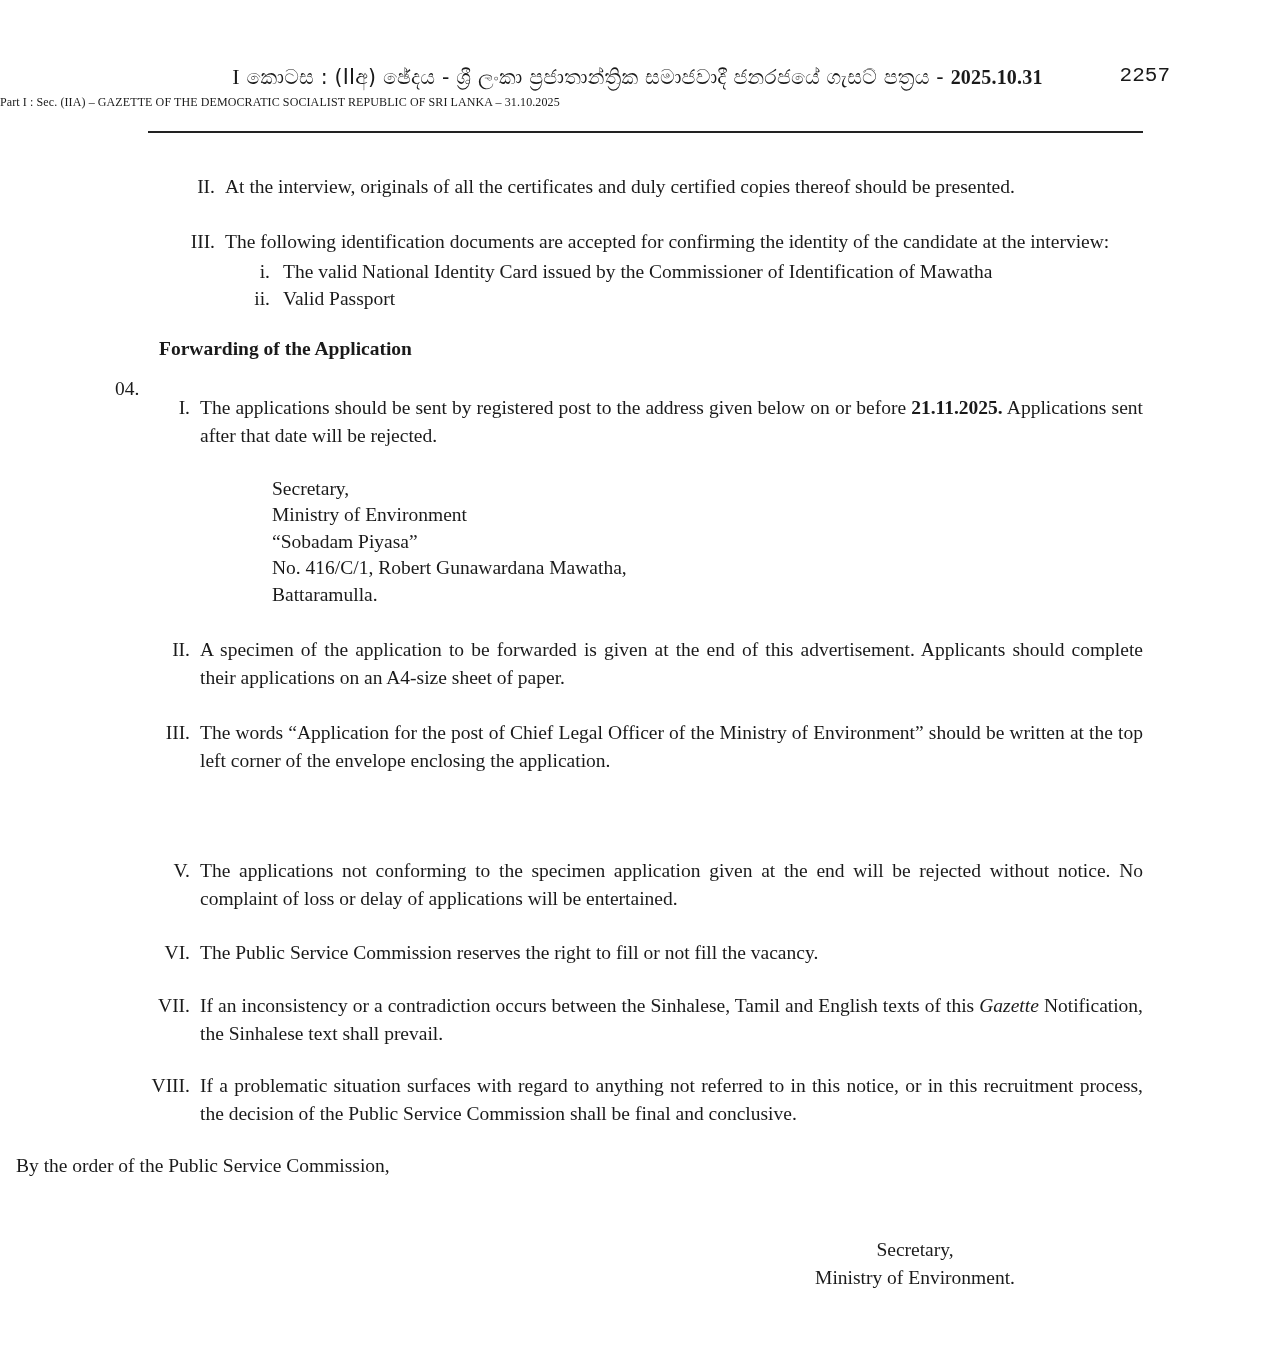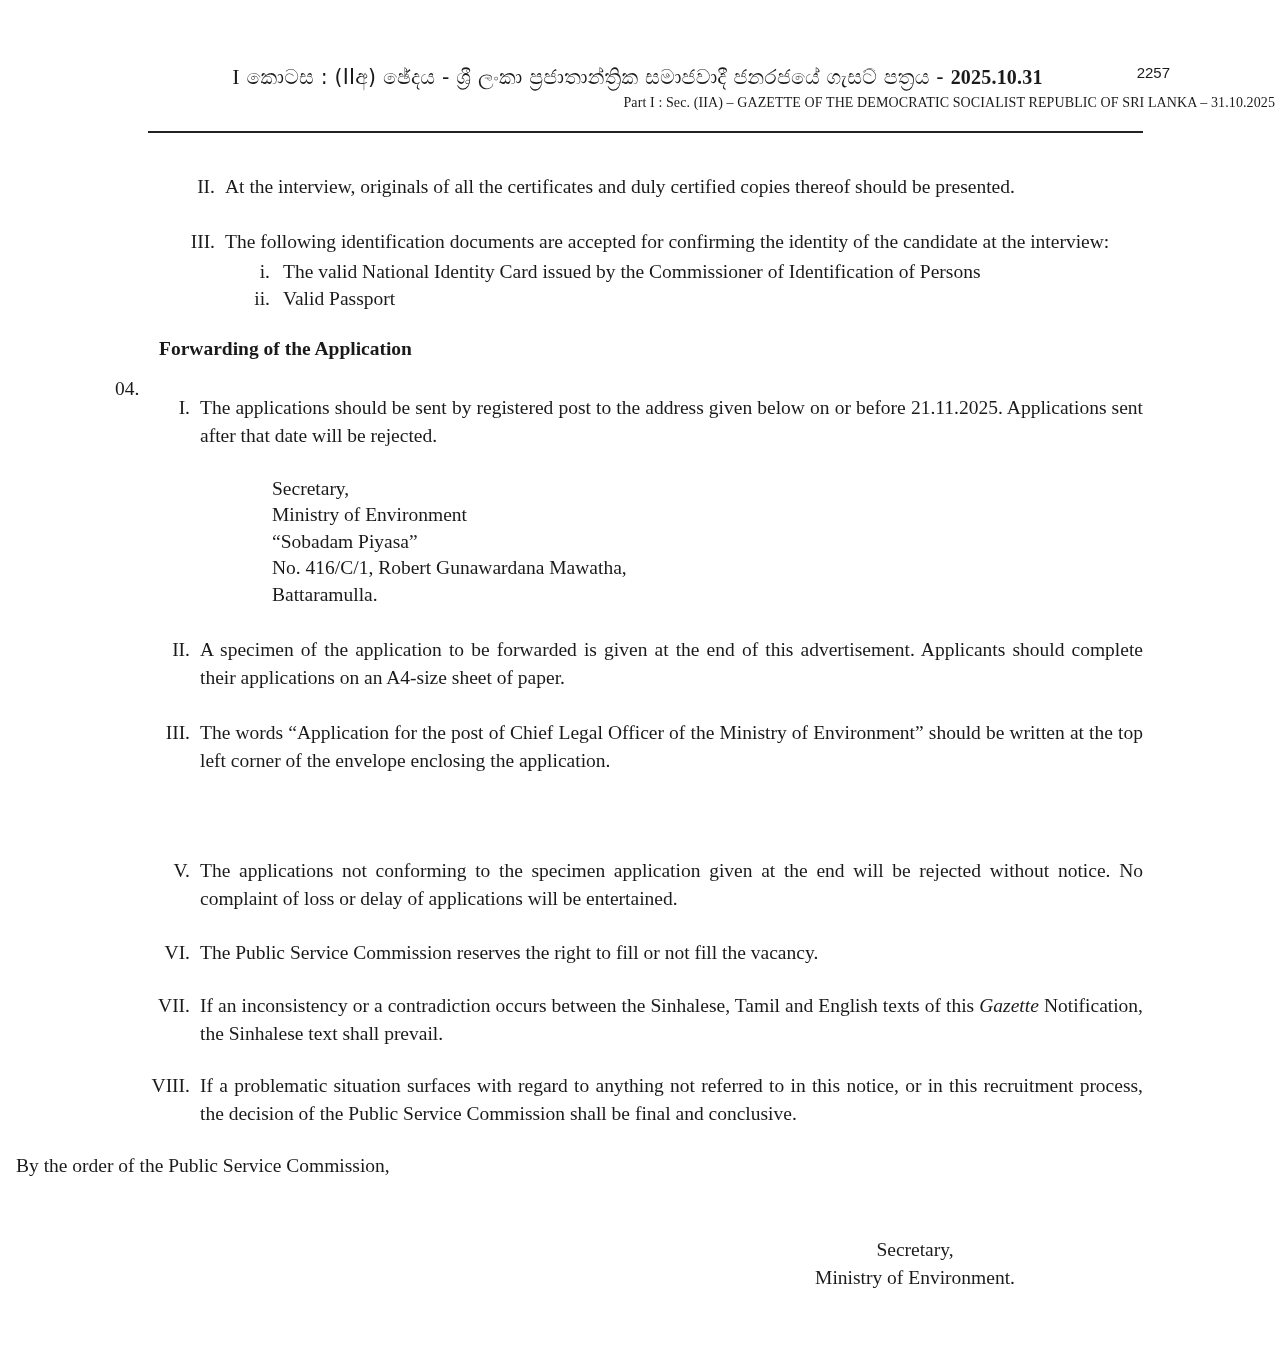--- a/index.html
+++ b/index.html
@@ -48,27 +48,27 @@
   }
   .header-date {
     font-weight: bold;
     font-family: "Liberation Serif", serif;
     font-size: 20px;
   }
   .page-number {
     position: absolute;
     right: 105px;
     top: 0;
-    font-size: 15px;
-    font-family: Liberation Sans, sans-serif;
+    font-size: 21px;
+    font-family: Liberation Mono, monospace;
   }
   .header-row2 {
-    text-align: right;
+    text-align: left;
     margin-top: 5px;
-    font-size: 14px;
+    font-size: 12px;
     letter-spacing: 0.1px;
     white-space: nowrap;
   }
   .hrule {
     position: absolute;
     left: 148px;
     top: 131px;
     width: 995px;
     height: 0;
     border-top: 2.2px solid #222;
@@ -167,21 +167,21 @@
 
   .sigblock {
     position: absolute;
     left: 660px;
     width: 510px;
     text-align: center;
     font-size: 19.5px;
     line-height: 1.42;
   }
 
-  b, .bold { font-weight: normal; }
+  b, .bold { font-weight: bold; }
   i, .ital { font-style: italic; }
 </style>
 </head>
 <body>
 
 <div class="page">
 
   <div class="header">
     <div class="header-row1">
       <span class="header-sinhala"><span class="roman-lead">I</span> <span>කොටස : (IIඅ) ඡේදය - ශ්‍රී ලංකා ප්‍රජාතාන්ත්‍රික සමාජවාදී ජනරජයේ ගැසට් පත්‍රය -</span> <span class="header-date">2025.10.31</span></span>
@@ -195,21 +195,21 @@
     <span class="marker">II.</span>
     <span class="body-text">At the interview, originals of all the certificates and duly certified copies thereof should be presented.</span>
   </div>
 
   <div class="li groupA" style="top:228px;">
     <span class="marker">III.</span>
     <span class="body-text">The following identification documents are accepted for confirming the identity of the candidate at the interview:</span>
     <div class="sublist">
       <div class="sub-li">
         <span class="marker">i.</span>
-        <span>The valid National Identity Card issued by the Commissioner of Identification of Persons</span>
+        <span>The valid National Identity Card issued by the Commissioner of Identification of Mawatha</span>
       </div>
       <div class="sub-li">
         <span class="marker">ii.</span>
         <span>Valid Passport</span>
       </div>
     </div>
   </div>
 
   <div class="section-head" style="left:115px; top:338px; width:600px;">
     <span class="num">04.</span>

